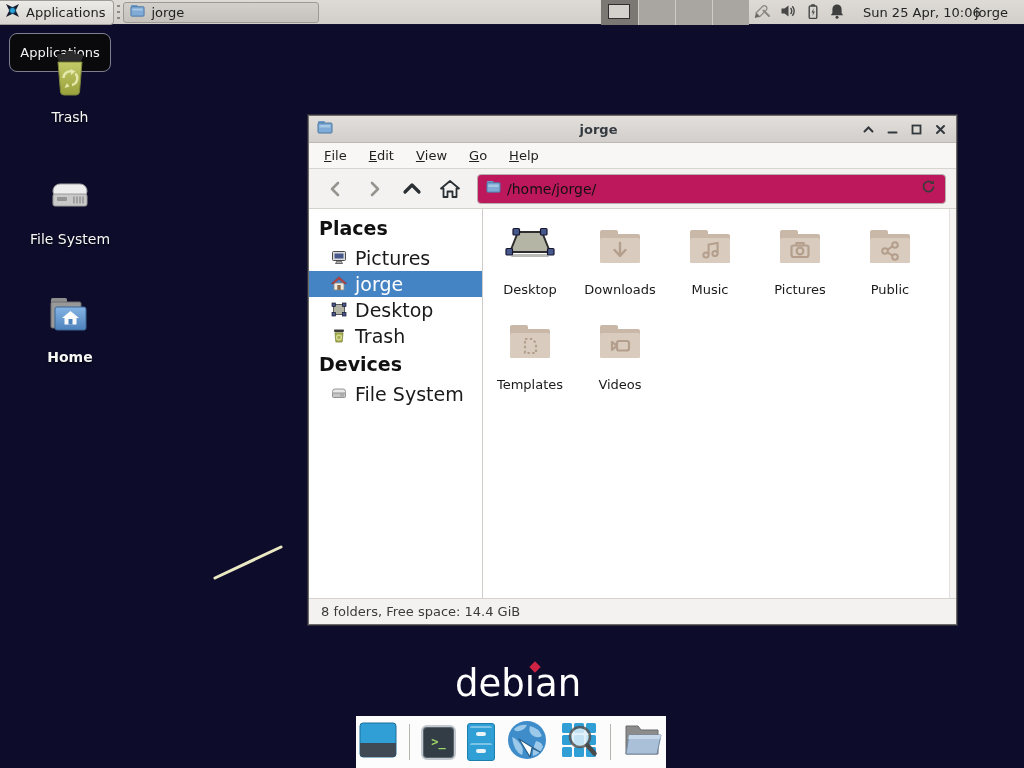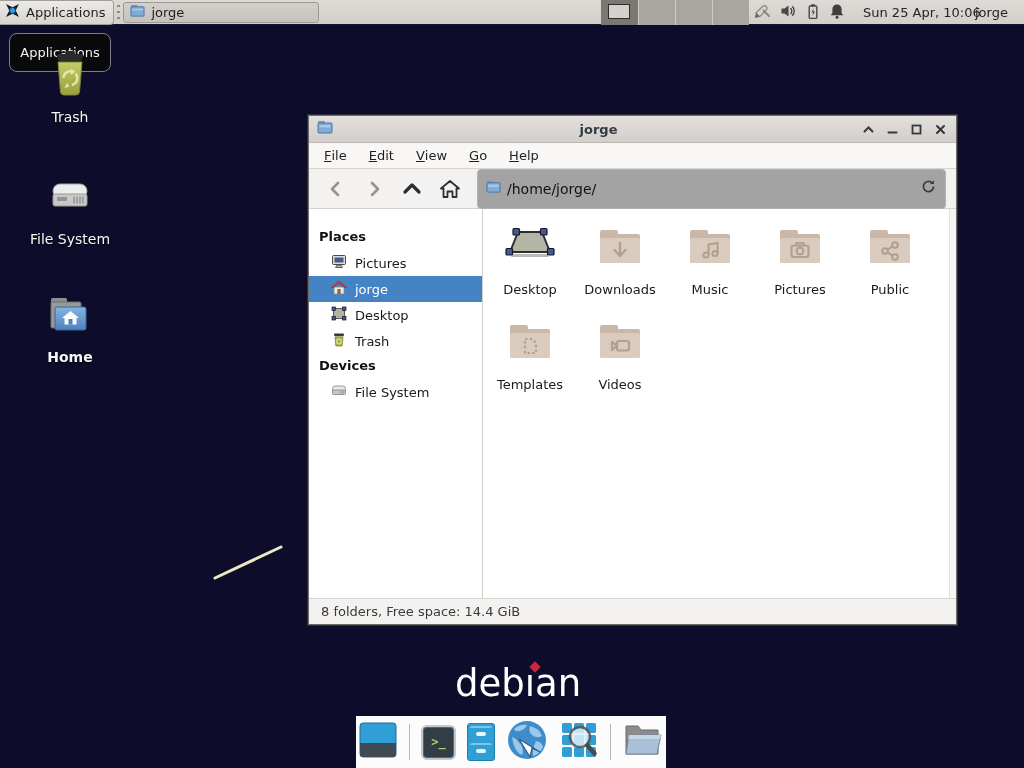--- a/index.html
+++ b/index.html
@@ -56,25 +56,25 @@
                      font-size:13px; color:#343a40; }
   .tb-btns { position:absolute; right:8px; top:0; height:27px; display:flex; align-items:center; gap:9px; }
   .tb-btn { width:15px; height:15px; display:flex; align-items:center; justify-content:center; }
   .menubar { height:26px; background:#f8f7f5; border-bottom:1px solid #d8d5d1; display:flex;
              align-items:center; padding-left:4px; }
   .menu-item { padding:0 11px; font-size:13px; color:#1f1f1f; height:100%; display:flex; align-items:center; }
   .mn { text-decoration:underline; }
   .toolbar { height:40px; background:#f4f2f0; border-bottom:1px solid #d5d2ce; display:flex;
              align-items:center; padding:0 10px; gap:4px; }
   .nav-btn { width:34px; height:30px; display:flex; align-items:center; justify-content:center; border-radius:3px; }
-  .pathbar { flex:1; height:40px; margin-left:6px; background:#a3a3a3; border:1px solid #b5b1ad;
+  .pathbar { flex:1; height:30px; margin-left:6px; background:#be185d; border:1px solid #b5b1ad;
              border-radius:4px; display:flex; align-items:center; padding:0 8px; gap:6px; }
   .pathbar .path-text { flex:1; font-size:14px; color:#111; }
   .win-body { flex:1; display:flex; min-height:0; background:#ffffff; }
-  .sidebar { width:174px; background:#ffffff; border-right:1px solid #d0cdc9; padding-top:16px; font-size:13px; }
+  .sidebar { width:174px; background:#ffffff; border-right:1px solid #d0cdc9; padding-top:4px; font-size:19px; }
   .side-header { font-weight:bold; color:#111; padding:4px 10px 6px 10px; }
   .side-row { height:26px; display:flex; align-items:center; gap:8px; padding-left:22px; color:#1a1a1a; }
   .side-row.selected { background:#4484c5; color:#ffffff; }
   .files { flex:1; position:relative; background:#ffffff; padding:14px 10px 0 2px;
            display:flex; flex-wrap:wrap; align-content:flex-start; }
   .file-cell { width:90px; height:95px; display:flex; flex-direction:column; align-items:center; }
   .file-cell .lbl { margin-top:7px; font-size:13px; color:#1a1a1a; }
   .scroll-trough { position:absolute; right:0; top:0; bottom:0; width:7px; background:#f5f4f2;
                    border-left:1px solid #e3e1df; }
   .statusbar { height:26px; background:#f4f2f0; border-top:1px solid #d5d2ce; display:flex;

